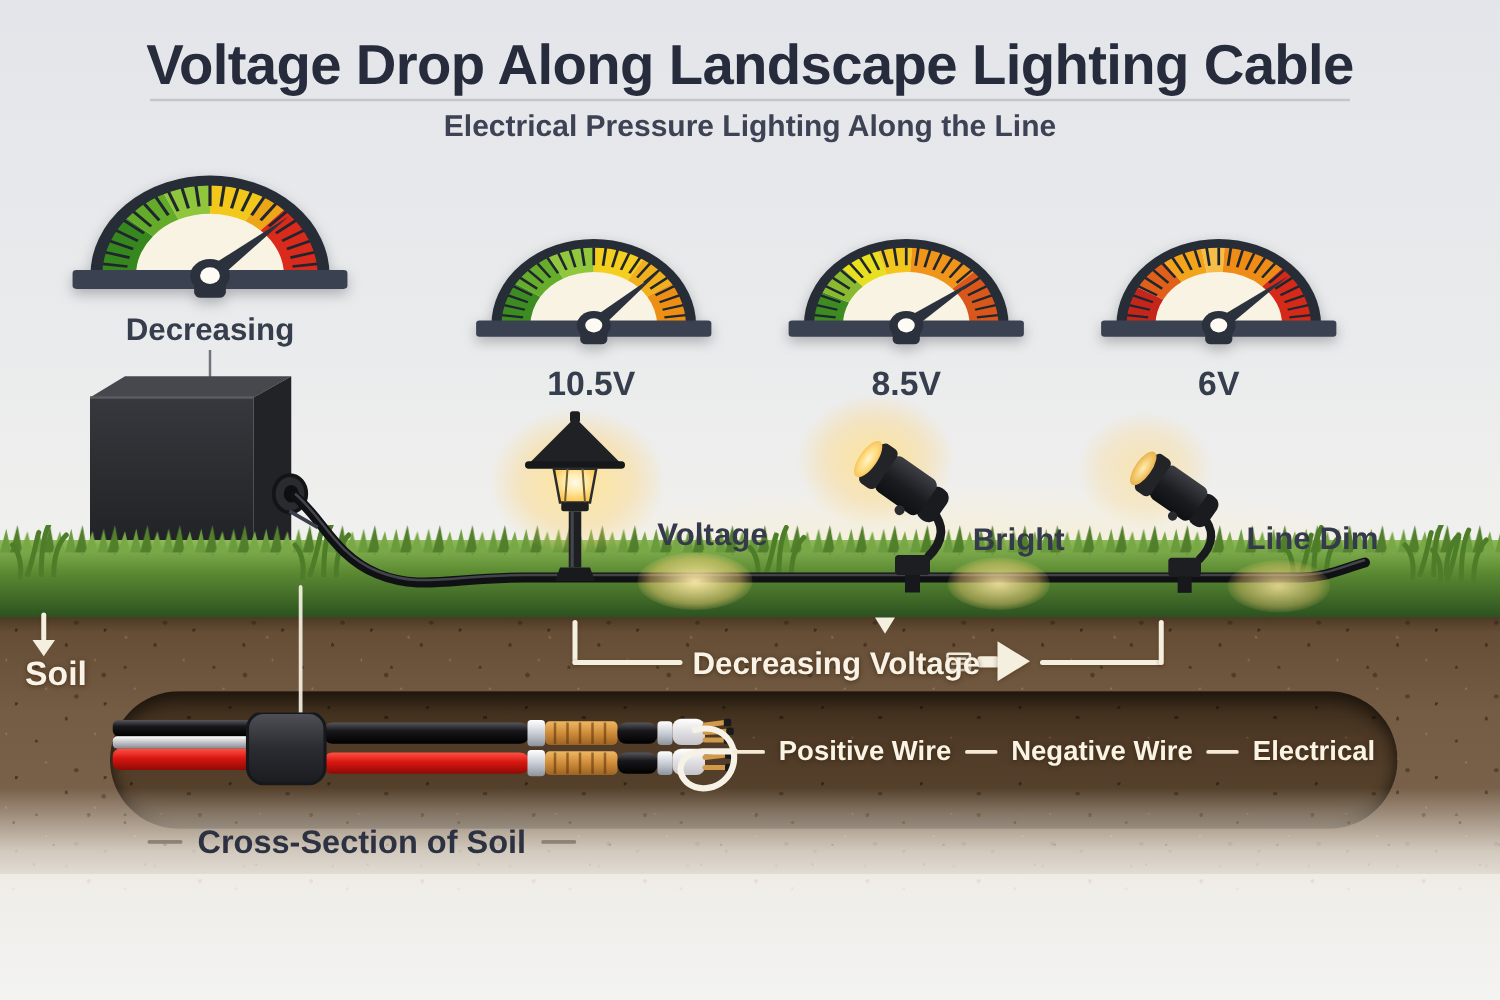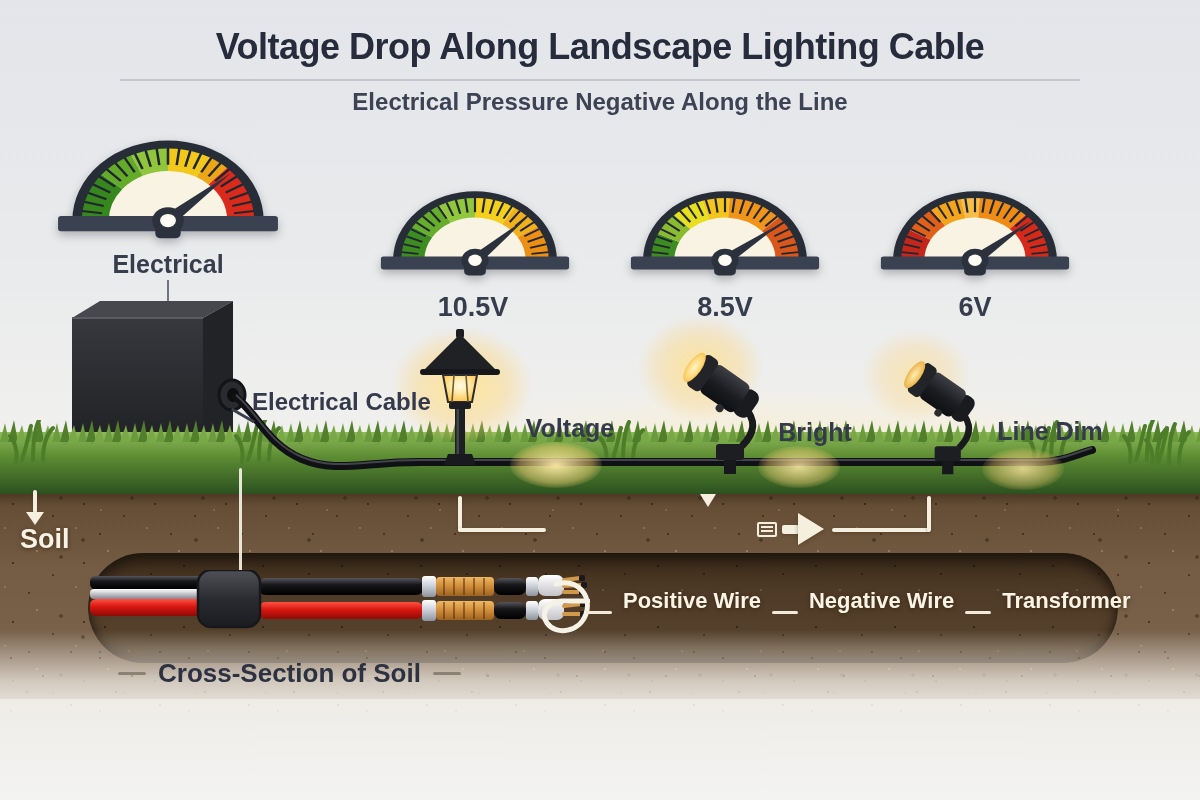--- a/index.html
+++ b/index.html
@@ -3,21 +3,21 @@
 <meta charset="utf-8">
 <style>
   html,body{margin:0;padding:0;background:#dfe0e4;}
   *{box-sizing:border-box;}
   .stage{position:relative;width:1200px;height:800px;overflow:hidden;
          font-family:"Liberation Sans",sans-serif;
          background:linear-gradient(180deg,#e4e5ea 0%,#eaebec 35%,#f3f2ef 62%,#fbf7ee 100%);}
   .abs{position:absolute;}
 
   
-  .title{left:0;top:26px;width:1200px;text-align:center;font-size:36px;font-weight:700;
+  .title{left:0;top:26px;width:1200px;text-align:center;font-size:45px;font-weight:700;
          color:#262c3c;letter-spacing:-.5px;z-index:2;}
   .divider{left:120px;top:79px;width:960px;height:2px;background:#c3c6cd;z-index:2;}
   .subtitle{left:0;top:88px;width:1200px;text-align:center;font-size:24px;font-weight:700;
             color:#3d4354;z-index:2;}
 
   
   .gauge{z-index:2;}
   .gauge svg{display:block;filter:drop-shadow(0 4px 5px rgba(60,60,70,.35));}
   .gauge-label{z-index:2;text-align:center;font-weight:700;color:#363d4c;}
 
@@ -63,36 +63,36 @@
     background-size:89px 53px;
     -webkit-mask-image:linear-gradient(180deg,rgba(0,0,0,.95),transparent 88%);
     mask-image:linear-gradient(180deg,rgba(0,0,0,.95),transparent 88%);}
 
   
   .glow{border-radius:50%;z-index:4;pointer-events:none;}
 
   
   .wline{background:#f5efe0;border-radius:2px;z-index:4;box-shadow:0 1px 3px rgba(60,40,10,.35);}
 
-  .wire-labels{display:flex;align-items:flex-end;gap:11px;z-index:4;}
+  .wire-labels{display:flex;align-items:center;gap:11px;z-index:4;}
   .wire-labels .lbl{font-size:22px;font-weight:700;color:#faf4e6;text-shadow:0 1px 4px rgba(50,30,5,.65);white-space:nowrap;}
   .wdash{width:26px;height:3px;background:#f3ead8;border-radius:2px;}
 
   .caption-row{display:flex;align-items:center;gap:12px;z-index:6;}
   .caption-row .cap{font-size:26px;font-weight:700;color:#2c3242;white-space:nowrap;}
   .cdash{width:28px;height:3px;background:#8c8374;border-radius:2px;}
 </style>
 </head>
 <body>
 
 <div class="stage">
 
   <div class="abs title">Voltage Drop Along Landscape Lighting Cable</div>
   <div class="abs divider"></div>
-  <div class="abs subtitle">Electrical Pressure Negative Along the Line</div>
+  <div class="abs subtitle">Electrical Pressure Lighting Along the Line</div>
 
   <div class="abs gauge" style="left:57px;top:132px;width:222px;height:108px;">
       <svg viewBox="0 0 210 122" preserveAspectRatio="none" width="100%" height="100%">
     <path d="M 19 100 A 86 86 0 0 1 191 100 Z" fill="#f8f3e3"></path>
     <path d="M19 99.99999999999999 A86 86 0 0 1 38.73586112128213 45.18153688161267 L61.85125840455581 64.30425657407338 A56 56 0 0 0 49 100 Z" fill="#37871f"></path>
         <path d="M38.73586112128213 45.18153688161267 A86 86 0 0 1 68.38298092540376 22.18487348792233 L81.15635967235593 49.32968506190291 A56 56 0 0 0 61.85125840455581 64.30425657407338 Z" fill="#64ab29"></path>
         <path d="M68.38298092540376 22.18487348792233 A86 86 0 0 1 105 14 L105 44 A56 56 0 0 0 81.15635967235593 49.32968506190291 Z" fill="#90c63c"></path>
         <path d="M105 14 A86 86 0 0 1 146.43081597274752 24.63762551622773 L131.97820574969606 50.92682591754364 A56 56 0 0 0 105 44 Z" fill="#f2c91b"></path>
         <path d="M146.43081597274752 24.63762551622773 A86 86 0 0 1 163.8710511098672 37.3086980417586 L143.33463793200656 59.177756864400955 A56 56 0 0 0 131.97820574969606 50.92682591754364 Z" fill="#eda616"></path>
         <path d="M163.8710511098672 37.3086980417586 A86 86 0 0 1 191 100 L161 100 A56 56 0 0 0 143.33463793200656 59.177756864400955 Z" fill="#d92a1b"></path>
@@ -249,21 +249,21 @@
     <rect x="1" y="95" width="208" height="17" rx="3" fill="#3a4150"></rect>
     <rect x="93" y="103" width="24" height="17" rx="5" fill="#2c323d"></rect>
     <g transform="rotate(50 105 100)">
           <path d="M 98 104 L 105 20 L 112 104 Z" fill="#2c323d"></path>
         </g>
     <circle cx="105" cy="100" r="15" fill="#2c323d"></circle>
     <circle cx="105" cy="100" r="7.5" fill="#fdfbf4"></circle>
   </svg>
     </div>
 
-  <div class="abs gauge-label" style="left:68px;top:250px;width:200px;font-size:25px;">Electrical</div>
+  <div class="abs gauge-label" style="left:68px;top:250px;width:200px;font-size:25px;">Decreasing</div>
   <div class="abs leader-v" style="left:167px;top:280px;height:22px;"></div>
   <div class="abs gauge-label" style="left:398px;top:292px;width:150px;font-size:27px;">10.5V</div>
   <div class="abs gauge-label" style="left:650px;top:292px;width:150px;font-size:27px;">8.5V</div>
   <div class="abs gauge-label" style="left:900px;top:292px;width:150px;font-size:27px;">6V</div>
 
   <svg class="abs" style="left:40px;top:292px;z-index:2;" width="220" height="190" viewBox="0 0 220 190">
     <defs>
       <linearGradient id="tfFront" x1="0" y1="0" x2="0" y2="1">
         <stop offset="0" stop-color="#37383d"></stop>
           <stop offset=".6" stop-color="#27282c"></stop>
@@ -274,21 +274,20 @@
     <polygon points="163,26 193,9 193,153 163,171" fill="#222327"></polygon>
     <rect x="32" y="26" width="131" height="145" fill="url(#tfFront)"></rect>
     <line x1="32" y1="26" x2="163" y2="26" stroke="#5a5c62" stroke-width="2"></line>
     <rect x="45" y="145" width="104" height="13" fill="rgba(0,0,0,.3)" stroke="#141517" stroke-width="2"></rect>
     <rect x="38" y="171" width="20" height="9" fill="#17181b"></rect>
     <rect x="137" y="171" width="20" height="9" fill="#17181b"></rect>
     <ellipse cx="192" cy="103" rx="13" ry="15" fill="#2a2b2f" stroke="#131416" stroke-width="3"></ellipse>
     <ellipse cx="193" cy="103" rx="6" ry="7" fill="#0e0e10"></ellipse>
   </svg>
 
-  <div class="abs dark-label" style="left:252px;top:388px;font-size:24px;">Electrical Cable</div>
   <div class="abs" style="left:230px;top:414px;width:26px;height:2.5px;background:#3a3f4c;transform:rotate(30deg);z-index:6;"></div>
 
   <div class="abs glow" style="left:430px;top:390px;width:700px;height:88px;background:radial-gradient(ellipse at 50% 60%,rgba(255,238,190,.5),rgba(255,238,190,.15) 55%,transparent 75%);z-index:3;"></div>
 
   <svg class="abs grass" width="1200" height="74" viewBox="0 0 1200 74">
     <defs>
       <linearGradient id="gg" x1="0" y1="0" x2="0" y2="1">
         <stop offset="0" stop-color="#8fb95a"></stop>
           <stop offset=".4" stop-color="#5d8c33"></stop>
           <stop offset="1" stop-color="#2c5120"></stop>
@@ -395,20 +394,21 @@
   <div class="abs soil"></div>
   <div class="abs trench"></div>
 
   <div class="abs wline" style="left:33px;top:490px;width:4px;height:23px;"></div>
   <div class="abs" style="left:26px;top:512px;width:0;height:0;border-left:9px solid transparent;border-right:9px solid transparent;border-top:13px solid #f5efe0;z-index:4;"></div>
   <div class="abs light-label" style="left:20px;top:524px;font-size:27px;text-align:center;">Soil</div>
 
   <div class="abs wline" style="left:458px;top:496px;width:4px;height:36px;"></div>
   <div class="abs wline" style="left:458px;top:528px;width:88px;height:4px;"></div>
   <div class="abs" style="left:700px;top:494px;width:0;height:0;border-left:8px solid transparent;border-right:8px solid transparent;border-top:13px solid #f5efe0;z-index:4;"></div>
+  <div class="abs light-label" style="left:554px;top:517px;font-size:25px;">Decreasing Voltage</div>
   <div class="abs" style="left:757px;top:522px;width:20px;height:15px;border:2.5px solid #f5efe0;border-radius:2px;z-index:4;">
     <div style="margin:2px 2px 0;height:2px;background:#f5efe0;"></div>
     <div style="margin:2px 2px 0;height:2px;background:#f5efe0;"></div>
   </div>
   <div class="abs wline" style="left:782px;top:525px;width:17px;height:9px;"></div>
   <div class="abs" style="left:798px;top:513px;width:0;height:0;border-top:16px solid transparent;border-bottom:16px solid transparent;border-left:26px solid #f5efe0;z-index:4;filter:drop-shadow(0 1px 2px rgba(60,40,10,.4));"></div>
   <div class="abs wline" style="left:832px;top:528px;width:98px;height:4px;"></div>
   <div class="abs wline" style="left:927px;top:496px;width:4px;height:36px;"></div>
 
   <div class="abs leader-white" style="left:239px;top:468px;height:114px;"></div>
@@ -493,21 +493,21 @@
     </g>
     <path d="M 466 14 C 488 8, 502 26, 496 44 C 490 62, 466 66, 457 53 C 450 43, 458 31, 472 31 L 498 31" fill="none" stroke="#f7f2e6" stroke-width="5" stroke-linecap="round"></path>
   </svg>
 
   <div class="abs wire-labels" style="left:586px;top:588px;">
     <div class="wdash"></div>
     <div class="lbl">Positive Wire</div>
     <div class="wdash"></div>
     <div class="lbl">Negative Wire</div>
     <div class="wdash"></div>
-    <div class="lbl">Transformer</div>
+    <div class="lbl">Electrical</div>
   </div>
 
   <div class="abs fade"></div>
   <div class="abs crumbs"></div>
 
   <div class="abs caption-row" style="left:118px;top:658px;">
     <div class="cdash"></div>
     <div class="cap">Cross-Section of Soil</div>
     <div class="cdash"></div>
   </div>

